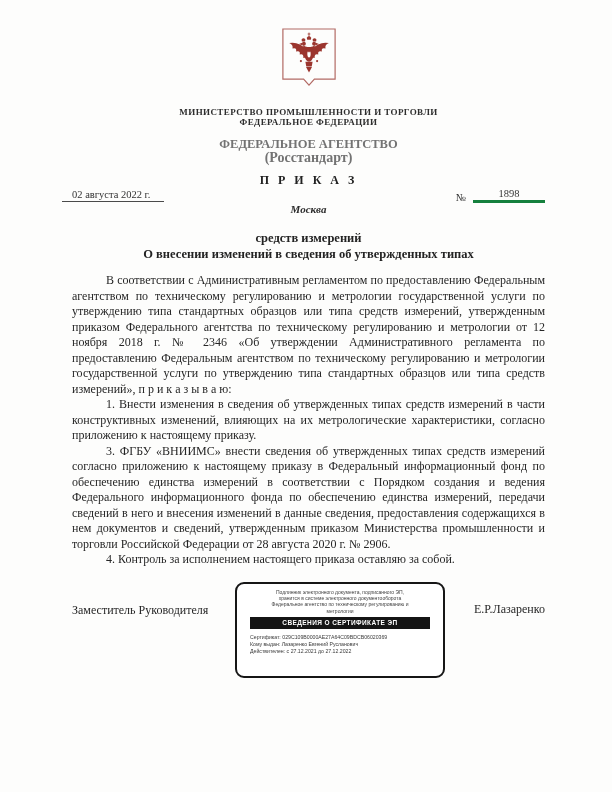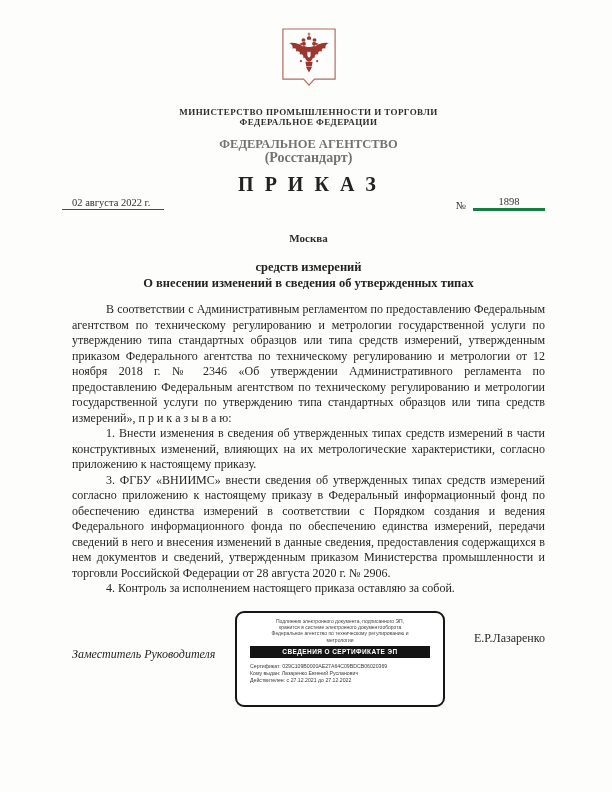--- a/index.html
+++ b/index.html
@@ -10,36 +10,36 @@
     font-family:"Liberation Serif","DejaVu Serif",serif;
     color:#242424;
   }
   .emblem { text-align:center; height:64px; }
   .ministry { margin-top:15px; text-align:center; font-weight:bold;
     font-size:9px; line-height:10px; letter-spacing:0.4px; color:#2e2e2e; }
   .agency { margin-top:11px; text-align:center; font-weight:bold;
     font-size:12.5px; line-height:12.5px; color:#737373; }
   .agency .rst { font-size:14px; margin-top:1px; }
   .doc-type { margin-top:9px; text-align:center; font-weight:bold;
-    font-size:20px; letter-spacing:3px; color:#222; }
+    font-size:12px; letter-spacing:3px; color:#222; }
   .meta-row { margin-top:0; display:flex; justify-content:space-between;
     align-items:center; font-size:10.5px; color:#333; }
   .date-field { border-bottom:1px solid #4a4a4a; padding:0 14px 1px 10px; margin-left:-10px; }
   .num-group { display:flex; align-items:flex-end; }
   .num-sign { margin-right:7px; }
   .num-value { display:inline-block; width:72px; text-align:center;
     border-bottom:3px solid #15803d; padding-bottom:1px; }
-  .city { margin-top:21px; text-align:center; font-weight:bold; font-size:11px; color:#2c2c2c; }
+  .city { text-align:center; font-weight:bold; font-size:11px; color:#2c2c2c;font-style:italic; }
   .doc-title { margin-top:15px; text-align:center; font-weight:bold;
     font-size:12.5px; line-height:16px; color:#232323; }
   .body-text { margin-top:11px; font-size:12px; line-height:15.5px;
     text-align:justify; color:#262626; }
   .body-text p { margin:0; text-indent:34px; }
   .sig-block { position:relative; margin-top:14px; height:104px; font-size:12px; }
-  .sig-pos { position:absolute; left:0; top:36px; color:#262626;font-style:italic; }
+  .sig-pos { position:absolute; left:0; top:21px; color:#262626; }
   .sig-name { position:absolute; right:0; top:20px; color:#262626; }
   .stamp { position:absolute; left:163px; top:0; width:198px; height:83px;
     border:2px solid #161616; border-radius:9px; background:#fff;
     padding:5px 4px 4px; font-family:"Liberation Sans","DejaVu Sans",sans-serif;
     color:#333; }
   .stamp-head { text-align:center; font-size:5px; line-height:6.4px; color:#444; }
   .stamp-bar { margin:3px 9px 0; background:#141414; color:#fff;
     font-size:6.5px; font-weight:bold; text-align:center;
     letter-spacing:0.4px; padding:2px 0 2.5px; }
   .stamp-details { margin:5px 0 0 9px; font-size:5.2px; line-height:7.4px;

